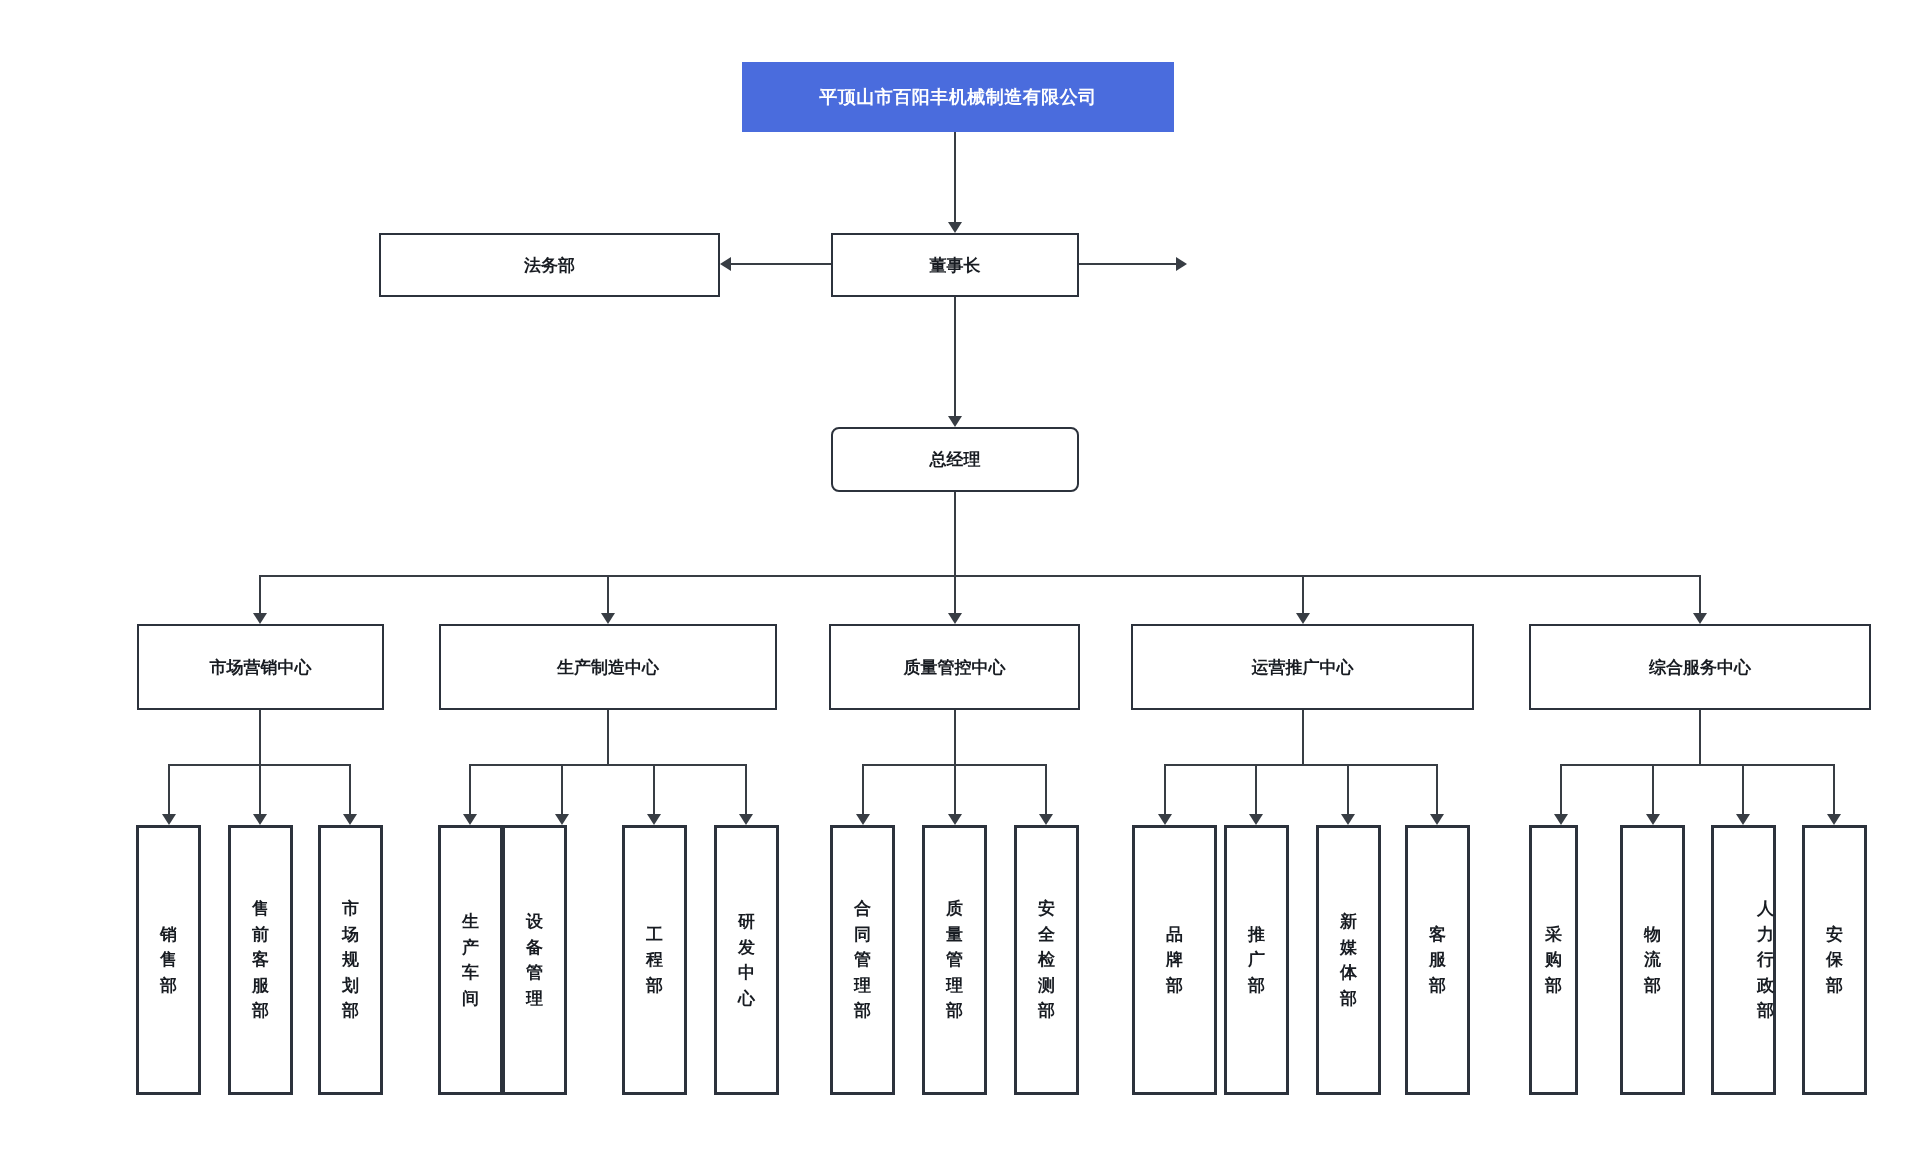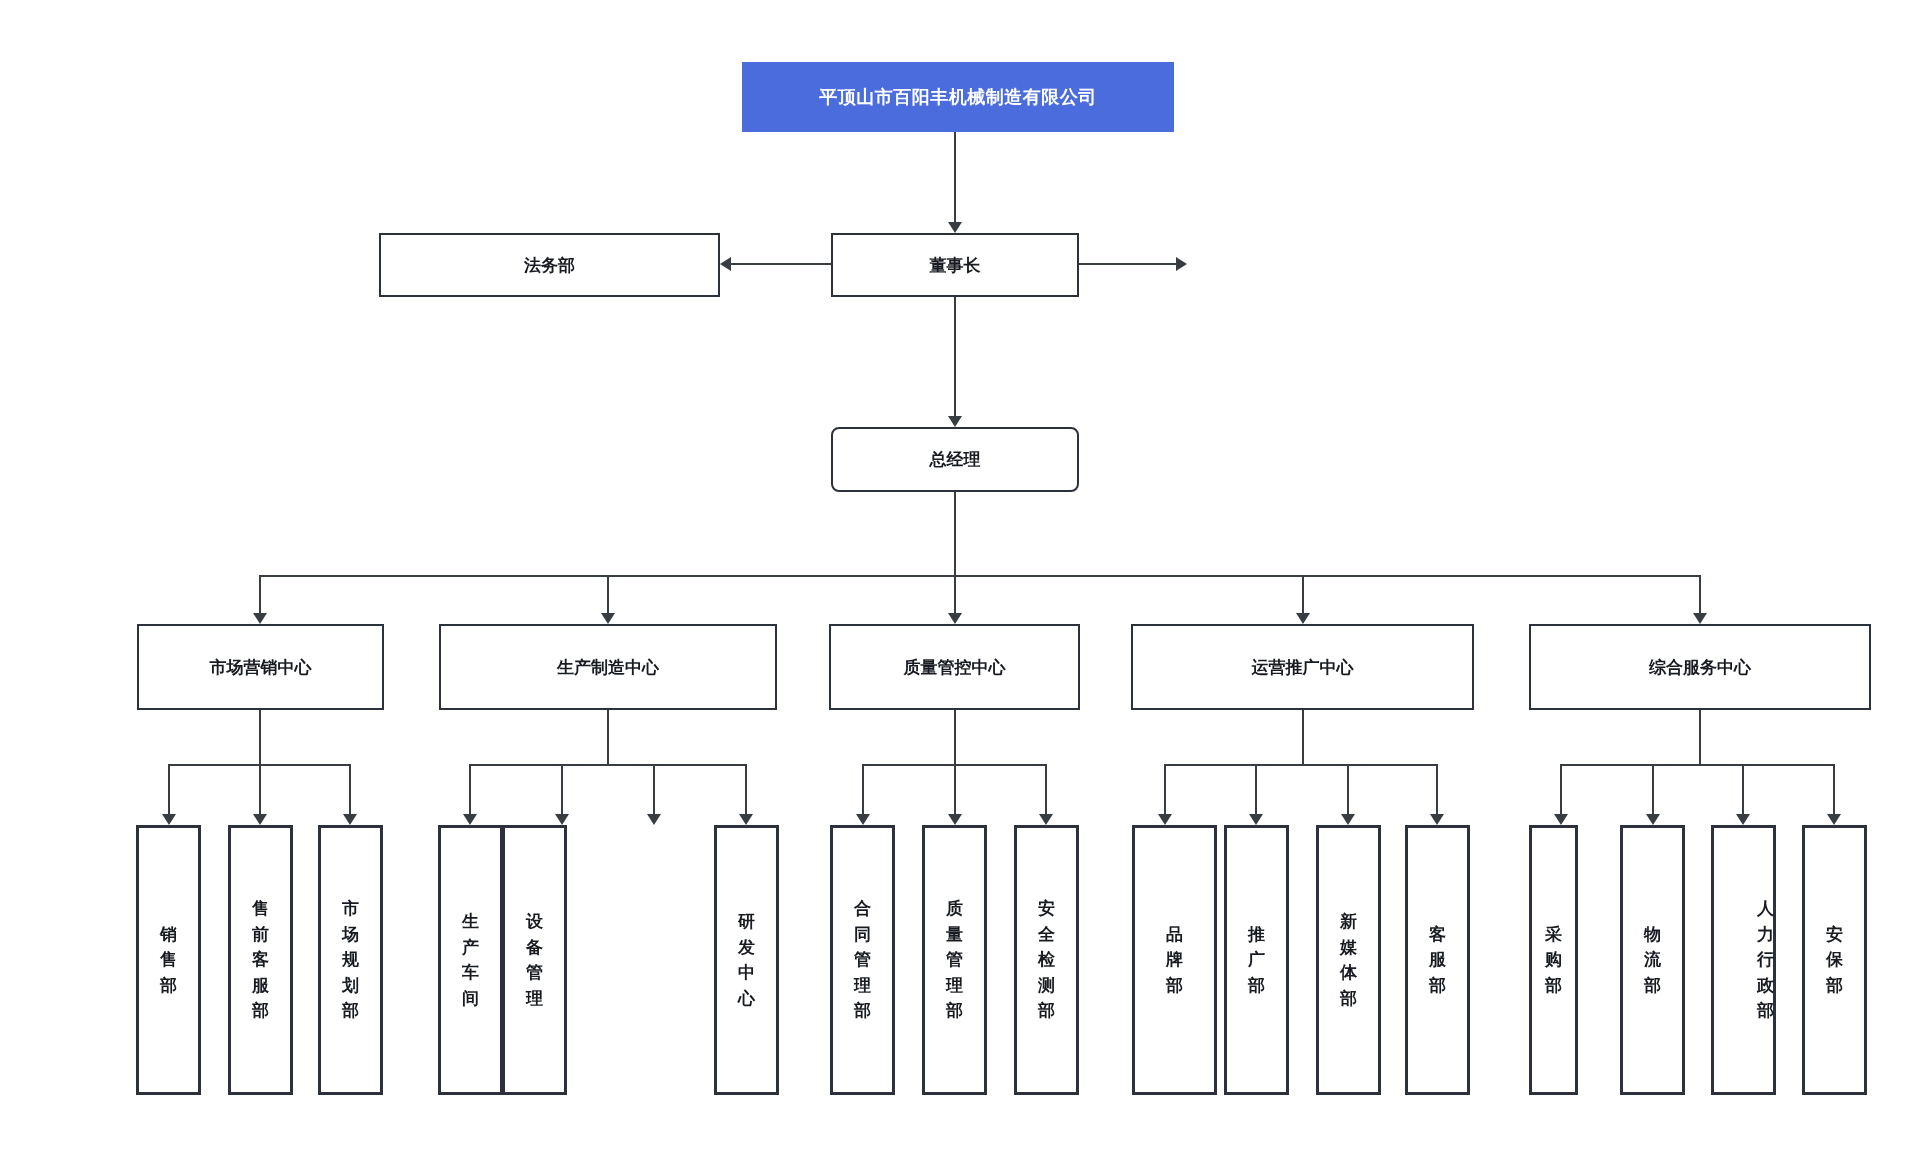--- a/index.html
+++ b/index.html
@@ -72,20 +72,23 @@
   </div>
   <div class="node leaf" style="left:276px;top:825px;width:65px;height:270px;">
     <span class="label">市场规划部</span>
   </div>
 
   <div class="node leaf" style="left:396px;top:825px;width:65px;height:270px;">
     <span class="label">生产车间</span>
   </div>
   <div class="node leaf" style="left:460px;top:825px;width:65px;height:270px;">
     <span class="label">设备管理</span>
+  </div>
+  <div class="node leaf" style="left:580px;top:825px;width:65px;height:270px;">
+    <span class="label">工程部</span>
   </div>
   <div class="node leaf" style="left:672px;top:825px;width:65px;height:270px;">
     <span class="label">研发中心</span>
   </div>
 
   <div class="node leaf" style="left:788px;top:825px;width:65px;height:270px;">
     <span class="label">合同管理部</span>
   </div>
   <div class="node leaf" style="left:880px;top:825px;width:65px;height:270px;">
     <span class="label">质量管理部</span>

